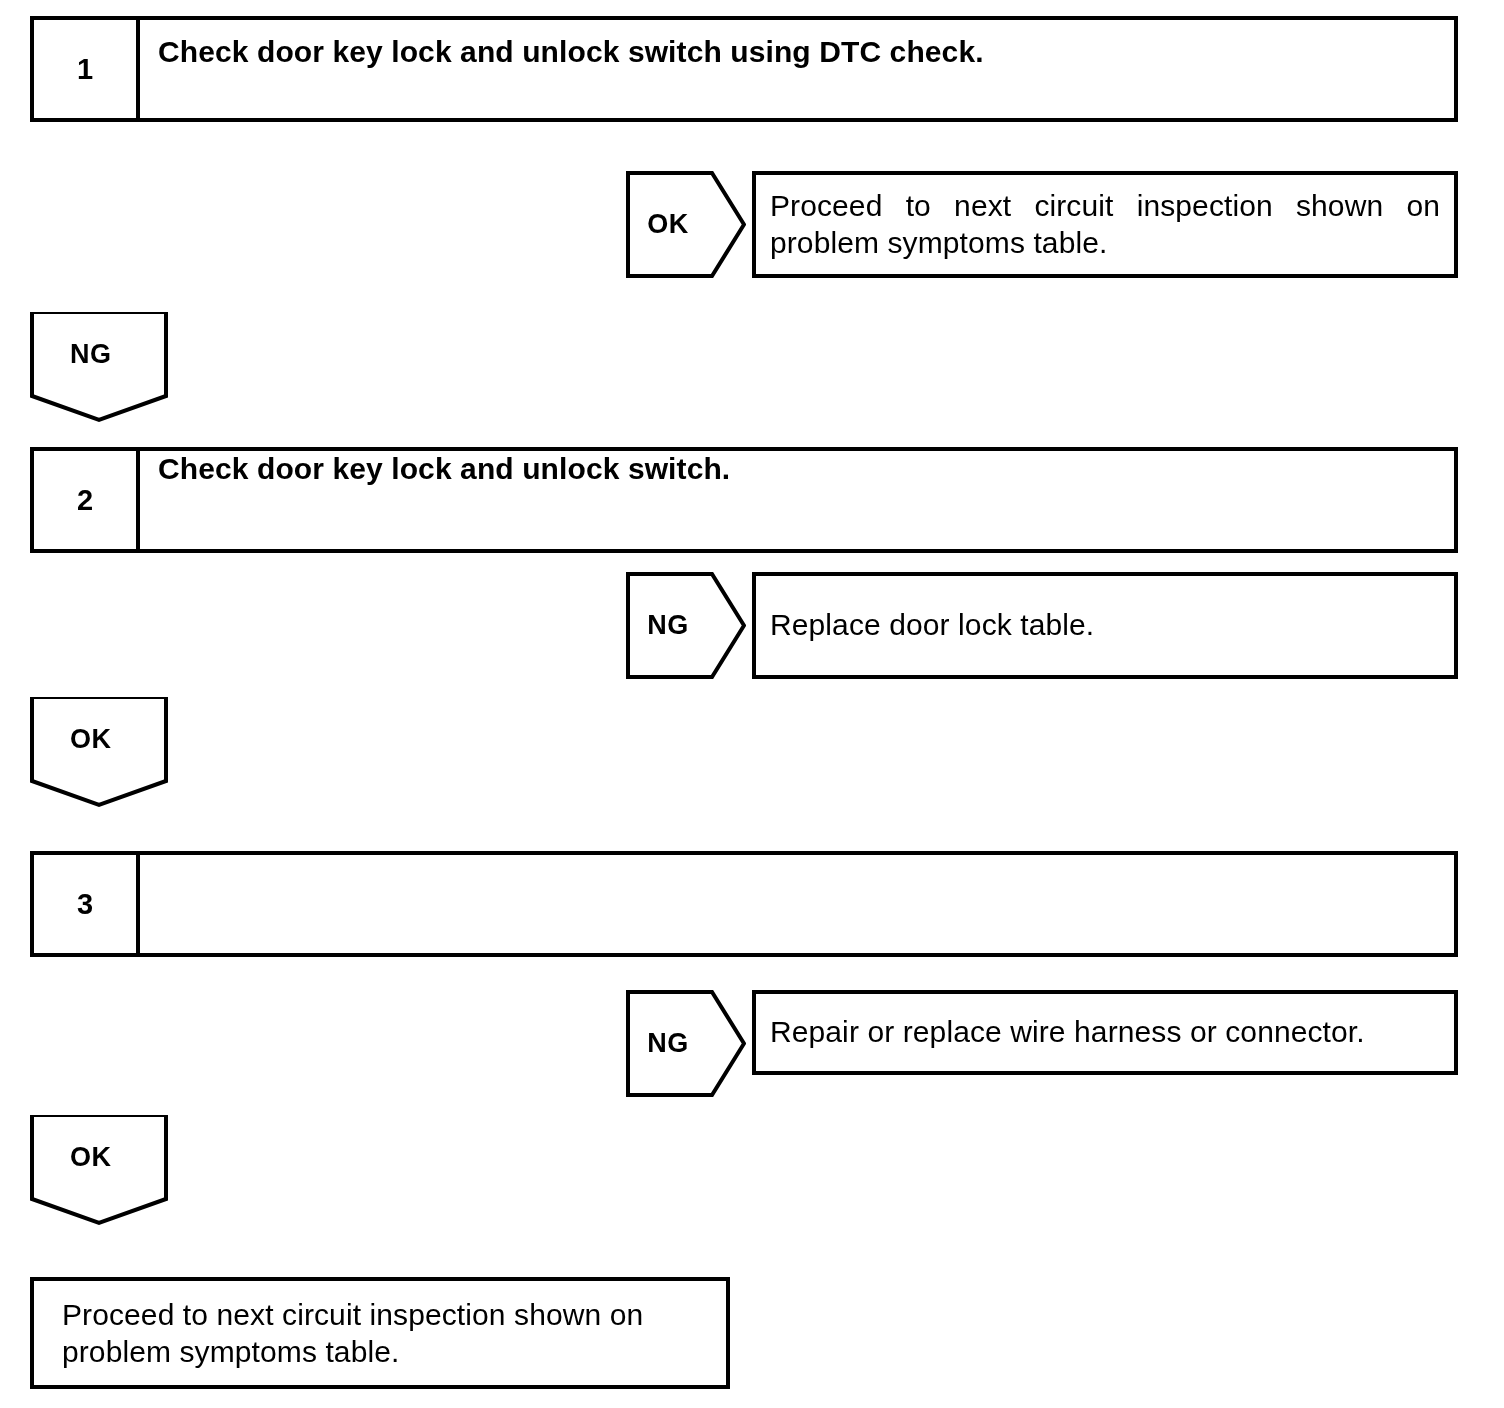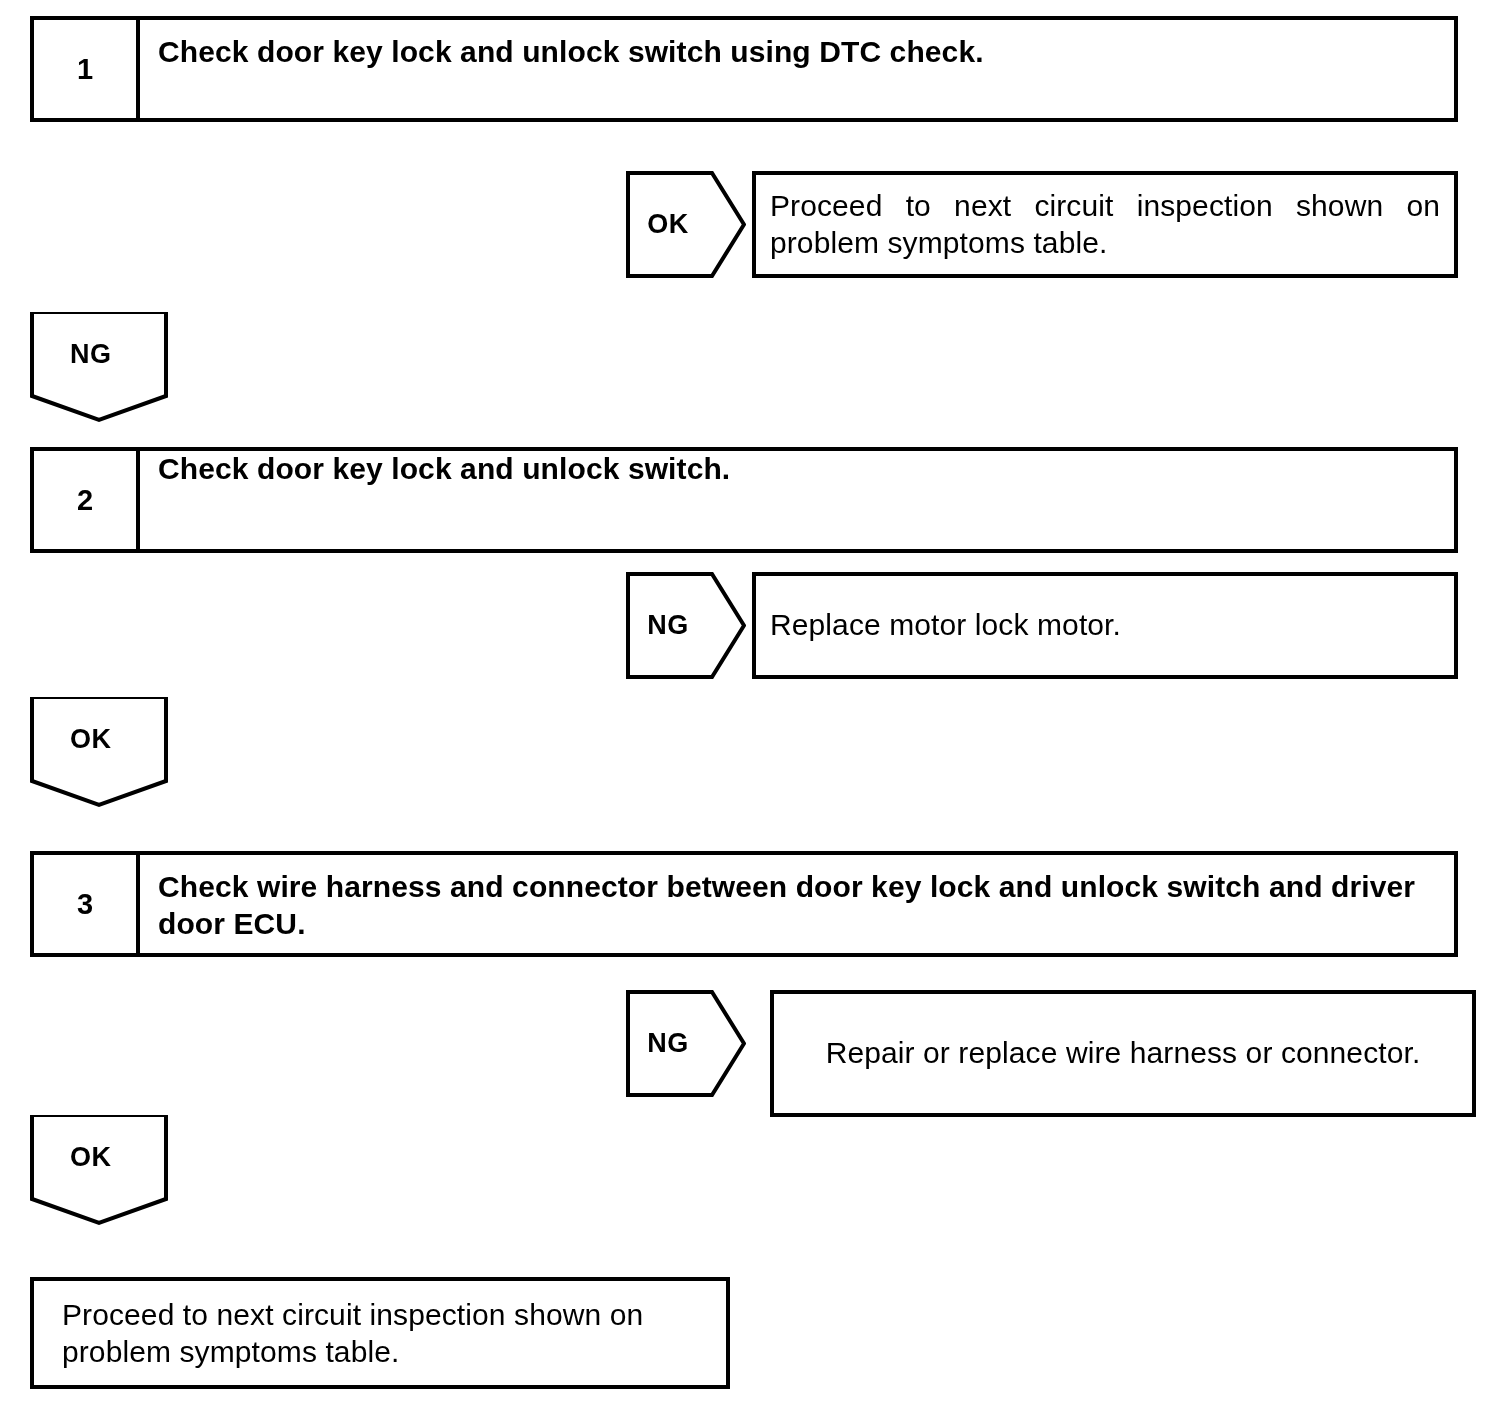--- a/index.html
+++ b/index.html
@@ -190,48 +190,45 @@
   </div>
 
   <div class="branch-row" style="left:626px; top:572px; width:832px; height:107px;">
     <div class="arrow-right">
       <svg viewBox="0 0 120 107" preserveAspectRatio="none" aria-hidden="true">
         <polygon points="2,2 86,2 118,53.5 86,105 2,105" fill="#ffffff" stroke="#000000" stroke-width="4" stroke-linejoin="miter"></polygon>
       </svg>
       <div class="tag-label">NG</div>
     </div>
     <div class="result-box" style="left:126px; top:0; width:706px; height:107px;">
-      <span class="result-text">Replace motor lock motor.</span>
+      <span class="result-text">Replace door lock table.</span>
     </div>
   </div>
 
   <div class="arrow-down" style="left:30px; top:697px;">
     <svg viewBox="0 0 140 112" preserveAspectRatio="none" aria-hidden="true">
       <polygon points="2,0 136,0 136,84 69,108 2,84" fill="#ffffff" stroke="#000000" stroke-width="4" stroke-linejoin="miter"></polygon>
     </svg>
     <div class="tag-label">OK</div>
   </div>
 
   <div class="step-box" style="left:30px; top:851px; width:1428px; height:106px;">
     <div class="step-num-cell">
       <span>3</span>
-    </div>
-    <div class="step-text-cell top-align">
-      <span class="step-text">Check wire harness and connector between door key lock and unlock switch and driver door ECU.</span>
     </div>
   </div>
 
   <div class="branch-row" style="left:626px; top:990px; width:832px; height:107px;">
     <div class="arrow-right">
       <svg viewBox="0 0 120 107" preserveAspectRatio="none" aria-hidden="true">
         <polygon points="2,2 86,2 118,53.5 86,105 2,105" fill="#ffffff" stroke="#000000" stroke-width="4" stroke-linejoin="miter"></polygon>
       </svg>
       <div class="tag-label">NG</div>
     </div>
-    <div class="result-box" style="left:144px; top:0; width:706px; height:127px;justify-content:center;">
+    <div class="result-box" style="left:126px; top:0; width:706px; height:85px;">
       <span class="result-text">Repair or replace wire harness or connector.</span>
     </div>
   </div>
 
   <div class="arrow-down" style="left:30px; top:1115px;">
     <svg viewBox="0 0 140 112" preserveAspectRatio="none" aria-hidden="true">
       <polygon points="2,0 136,0 136,84 69,108 2,84" fill="#ffffff" stroke="#000000" stroke-width="4" stroke-linejoin="miter"></polygon>
     </svg>
     <div class="tag-label">OK</div>
   </div>

